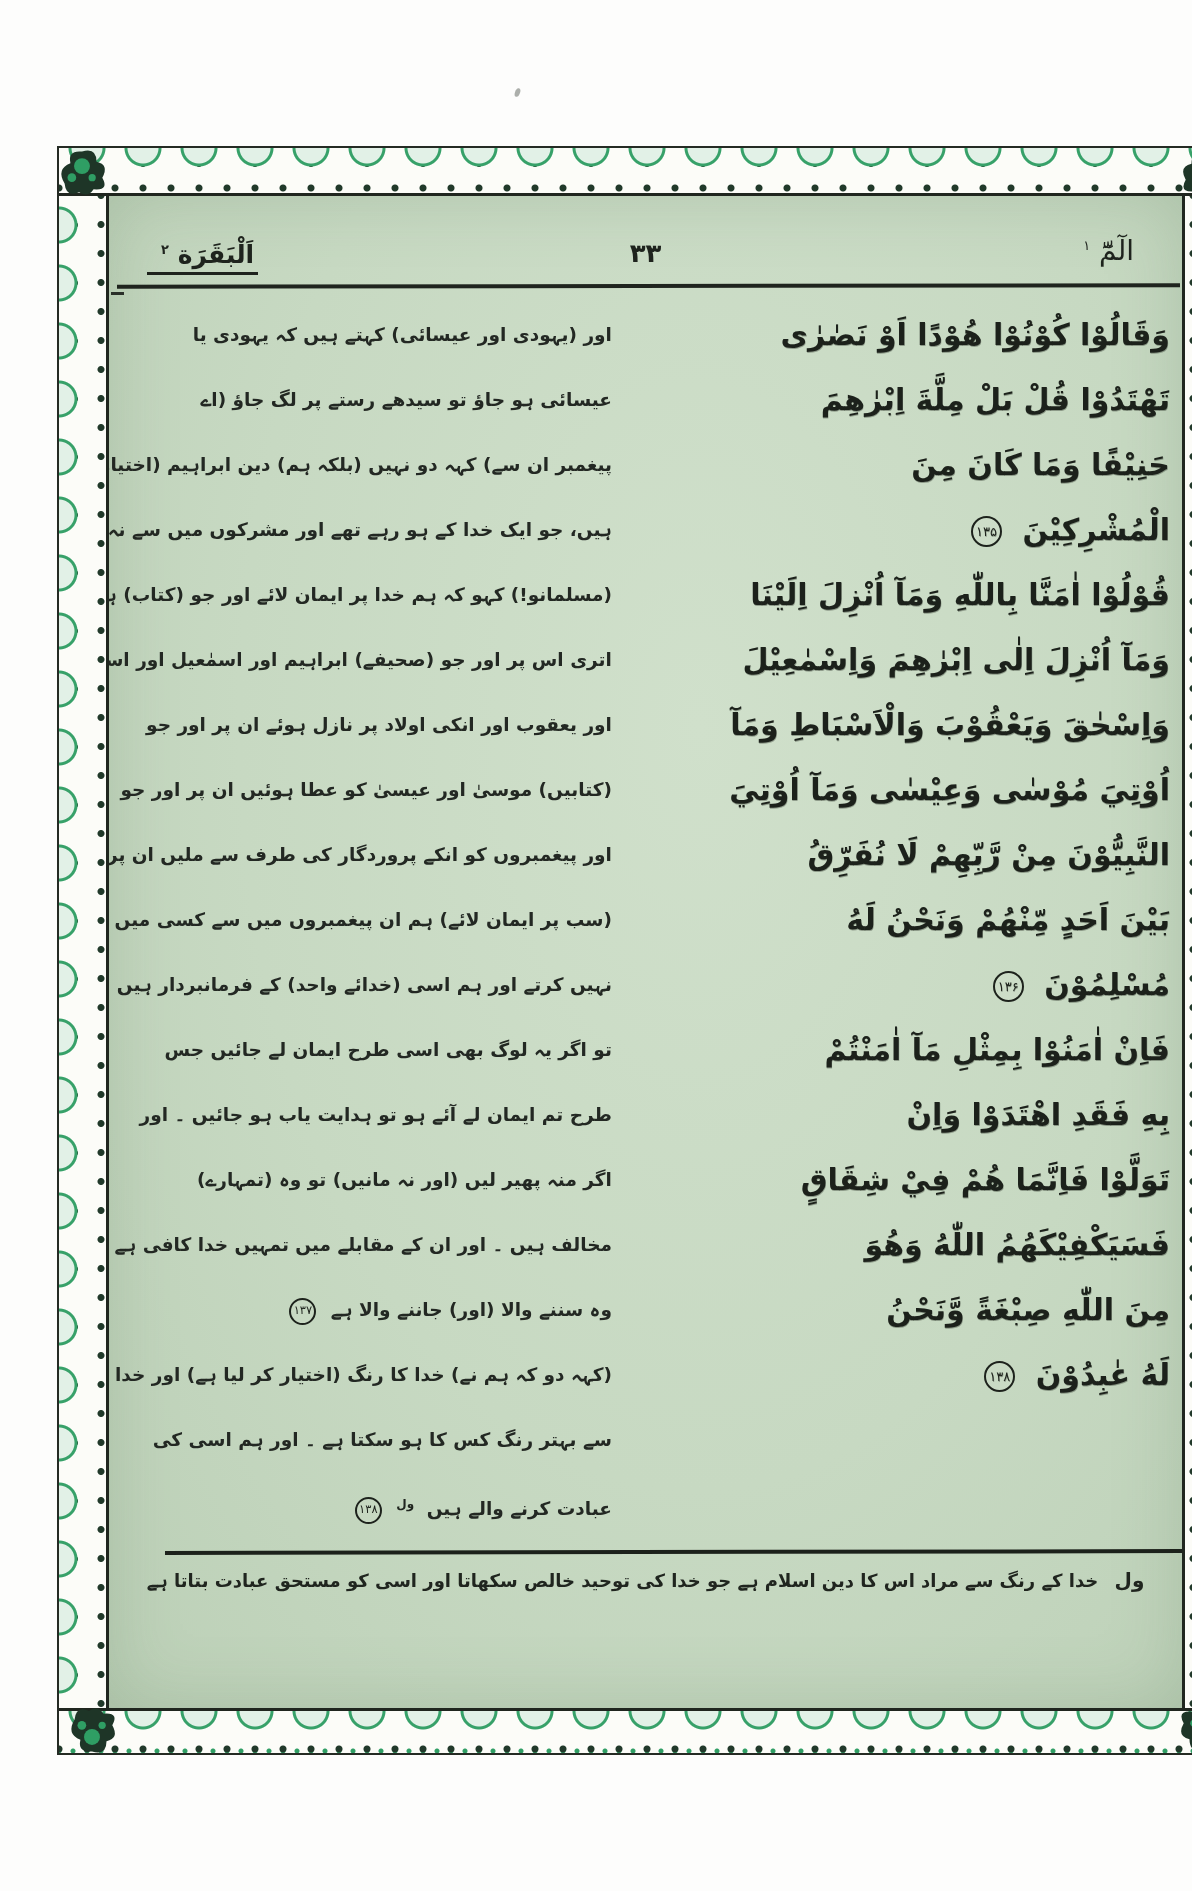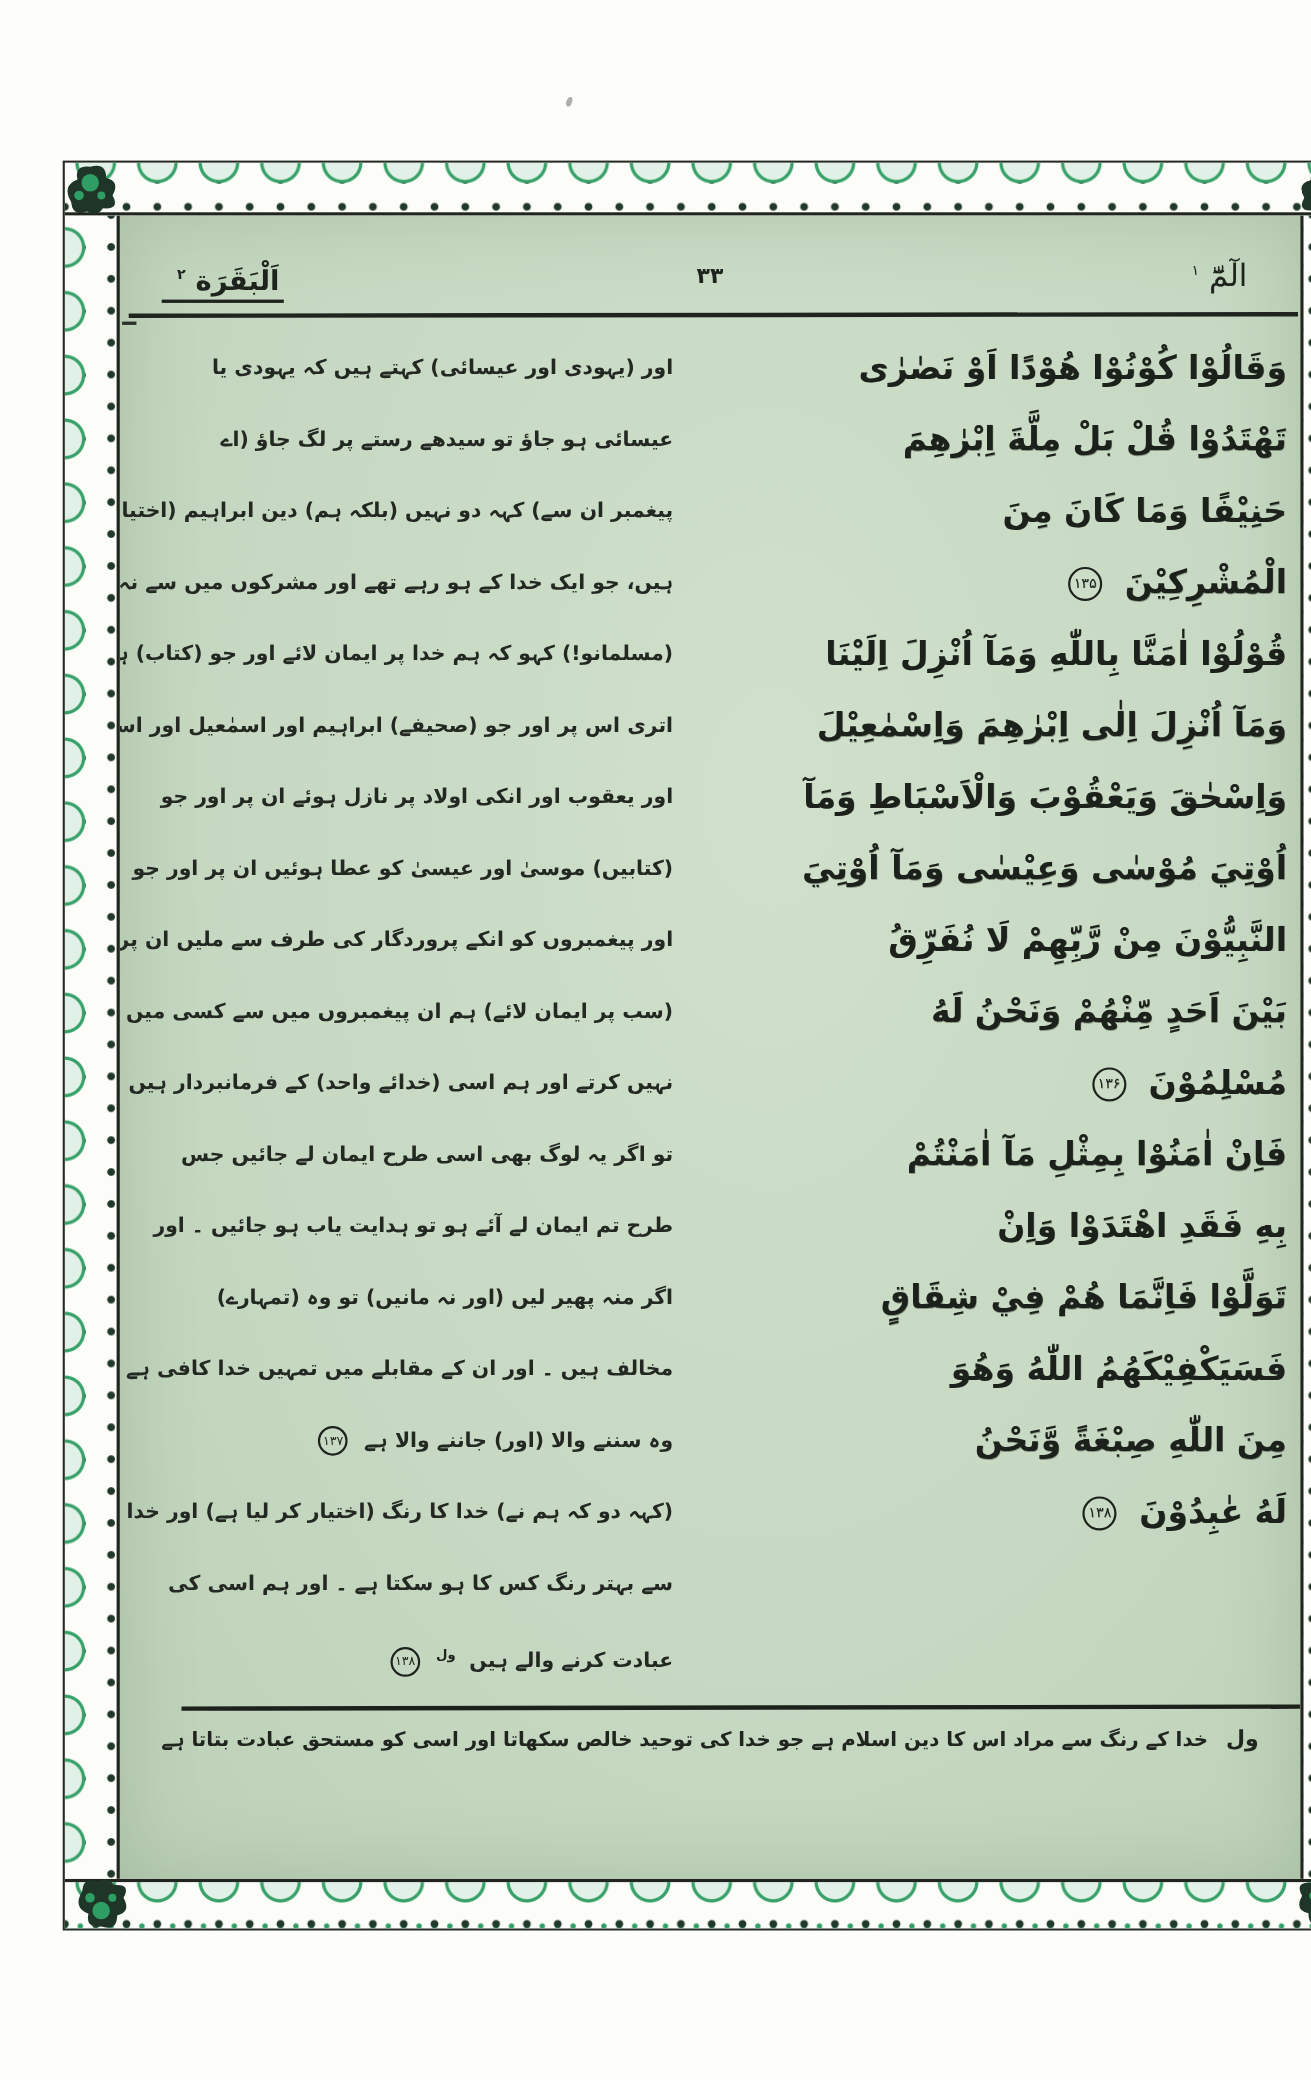--- a/index.html
+++ b/index.html
@@ -58,21 +58,21 @@
   .c-br { right:-2px; bottom:-8px; transform:scale(-1,-1); }
 
   
   .inner { position:absolute; left:50px; top:48px; right:49px; bottom:45px;
     background:radial-gradient(ellipse at 55% 35%, #d0e0cb 0%, #c7d9c2 55%, #bcd0b7 100%);
     box-shadow:inset 0 0 70px rgba(86,118,86,.22); overflow:hidden; }
 
   .hdr-left { position:absolute; left:38px; top:44px; direction:rtl; font-size:25px; font-weight:bold; color:#1e231d;
     border-bottom:3px solid #1e231d; padding:0 4px 3px 14px; }
   .hdr-left sup { font-size:13px; font-weight:bold; }
-  .hdr-center { position:absolute; left:0; right:0; top:42px; text-align:center; font-size:20px; font-weight:bold; color:#1e231d; letter-spacing:2px; }
+  .hdr-center { position:absolute; left:0; right:0; top:42px; text-align:center; font-size:26px; font-weight:bold; color:#1e231d; letter-spacing:2px; }
   .hdr-right { position:absolute; right:48px; top:38px; font-size:28px; font-weight:normal; color:#1e231d; }
   .hdr-right sup { font-size:13px; }
   .h-rule { position:absolute; left:8px; right:2px; top:88px; height:4px; background:#1f241e; transform:rotate(-.08deg); }
   .h-dash { position:absolute; left:2px; top:96px; width:13px; height:3px; background:#2a2f29; }
 
   .columns { position:absolute; top:106px; left:8px; right:12px; display:flex; direction:rtl; }
   .col { min-width:0; }
   .col-arabic { width:53%; padding-left:14px; }
   .col-urdu { width:47%; }
 

